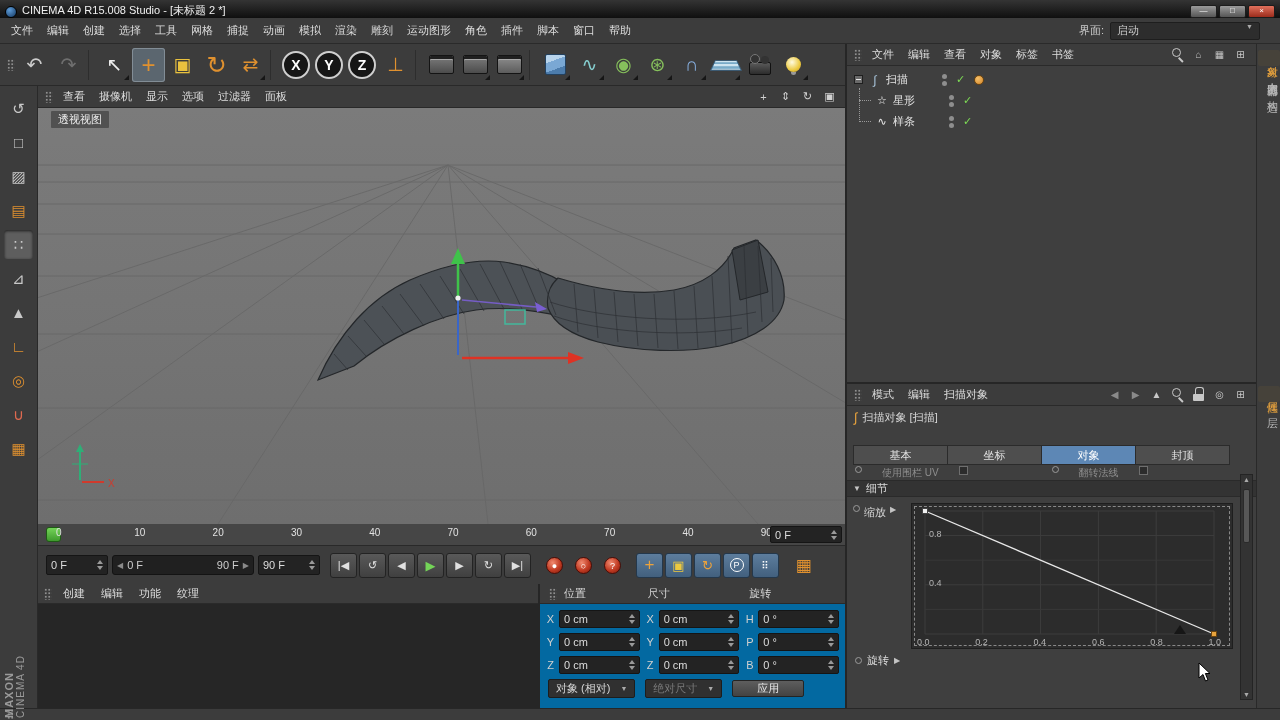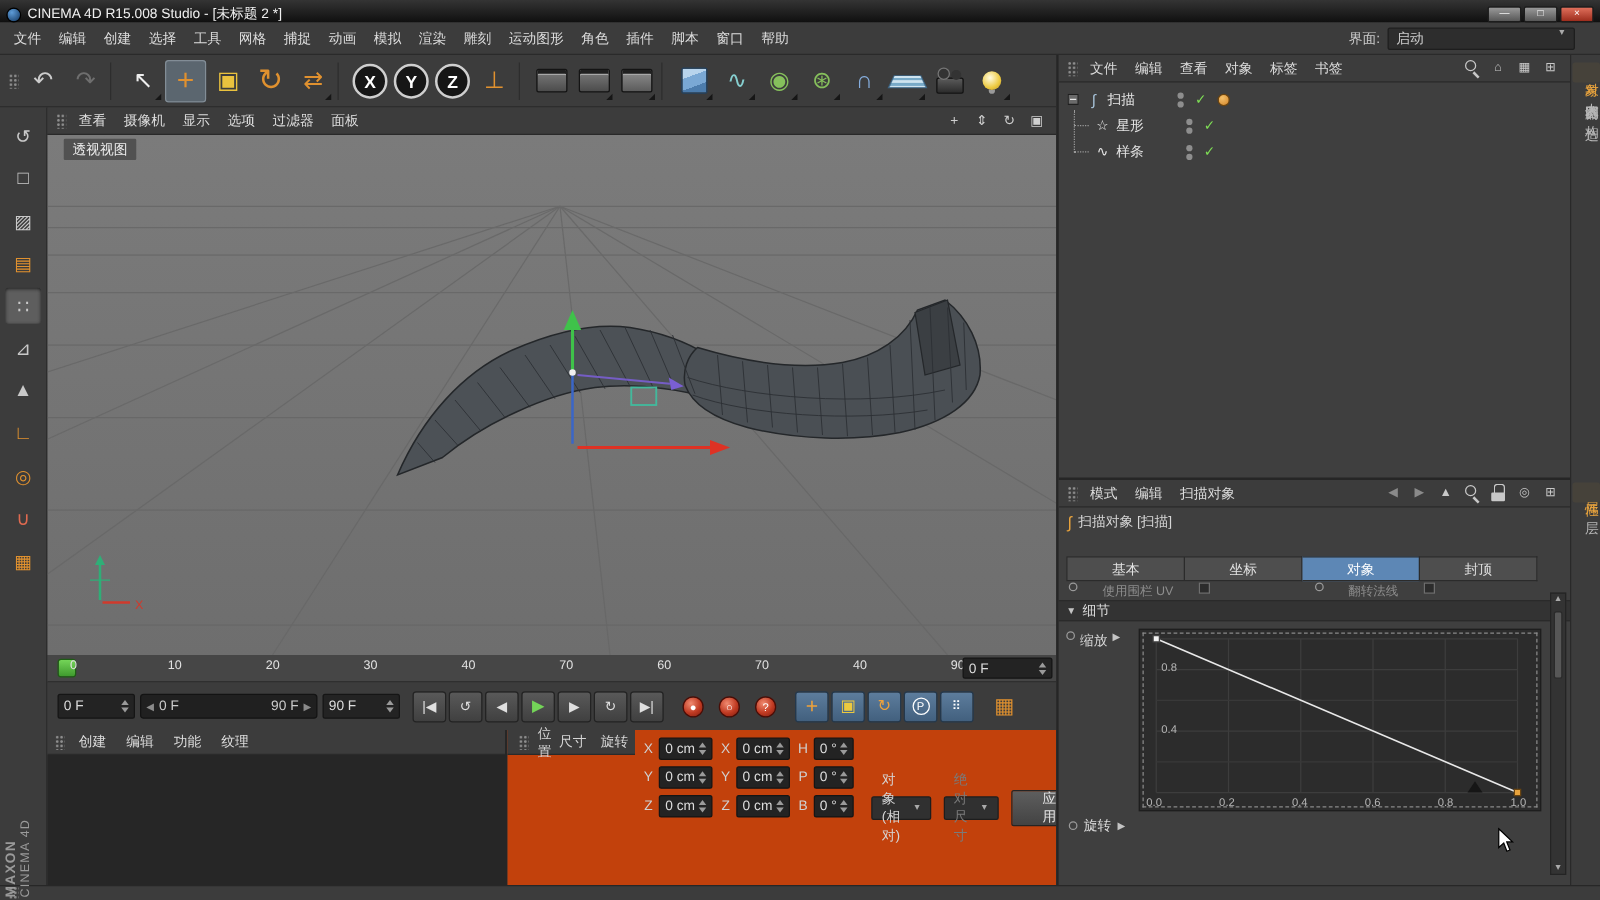--- a/index.html
+++ b/index.html
@@ -83,32 +83,32 @@
 .ktg.kp{color:#eca23c;font-size:17px}.ktg.ks{color:#ecc93f}.ktg.kr{color:#eca23c}
 .ktg.kparam .glyph{width:14px;height:14px;border:1.3px solid #fff;border-radius:50%;font-size:9px;line-height:12px;text-align:center}
 .ktg.kpla{font-size:10px;letter-spacing:1px}
 .tlbtn{width:25px;height:25px;display:flex;align-items:center;justify-content:center;color:#e0912f;font-size:17px;margin-left:8px}
 
 .bottom{position:absolute;left:0;top:498px;width:807px;height:124px;display:flex}
 .mat-mgr{width:502px;display:flex;flex-direction:column;border-right:2px solid #262626}
 .panel-menu{height:20px;background:#3c3c3c;border-bottom:1px solid #2a2a2a;display:flex;align-items:center;padding:0 3px;flex:none}
 .panel-menu .mitem{padding:2px 8px}
 .mat-body{flex:1;background:#262626}
-.coord-mgr{flex:1;background:#c2410c;display:flex;flex-direction:row}
+.coord-mgr{flex:1;background:#0369a1;display:flex;flex-direction:column}
 .coord-head{height:20px;background:#3c3c3c;border-bottom:1px solid #2a2a2a;display:flex;align-items:center;flex:none}
 .coord-head .col{flex:1;display:flex;align-items:center;gap:4px;padding-left:6px}
 .coord-grid{display:flex;gap:6px;padding:3px 6px 0}
 .cgroup{flex:1}
 .crow{display:flex;align-items:center;gap:4px;height:23px}
 .axisl{width:9px;text-align:center;color:#d0d0d0;flex:none}
 .crow .fld{flex:1;height:18px}
 .coord-foot{display:flex;align-items:center;gap:10px;padding:3px 8px}
 .dropdown{height:19px;background:#303030;border:1px solid #1d1d1d;border-radius:2px;display:flex;align-items:center;gap:10px;padding:0 7px}
 .dropdown.disabled{color:#7a7a7a}
-.btn{height:29px;background:linear-gradient(#5e5e5e,#434343);border:1px solid #242424;border-radius:2px;padding:0 24px;display:flex;align-items:center;color:#e4e4e4}
+.btn{height:17px;background:linear-gradient(#5e5e5e,#434343);border:1px solid #242424;border-radius:2px;padding:0 24px;display:flex;align-items:center;color:#e4e4e4}
 
 .right-col{position:absolute;left:845px;top:44px;width:411px;height:664px;background:#3f3f3f;border-left:2px solid #262626}
 .obj-mgr{position:absolute;left:0;right:0;top:0;height:338px;display:flex;flex-direction:column}
 .obj-body{flex:1;position:relative;padding-top:3px}
 .orow{height:21px;display:flex;align-items:center;padding-left:7px;position:relative}
 .orow.child{padding-left:27px}
 .expander{width:9px;height:9px;background:#6a6a6a;border:1px solid #1f1f1f;position:relative;margin-right:4px;flex:none}
 .expander::after{content:"";position:absolute;left:1px;right:1px;top:3px;height:1px;background:#e8e8e8}
 .oicon{width:16px;text-align:center;margin-right:3px;font-size:12px;flex:none;color:#a8c4da}
 .orow.child .oicon{color:#e9e9e9;font-size:11px}

